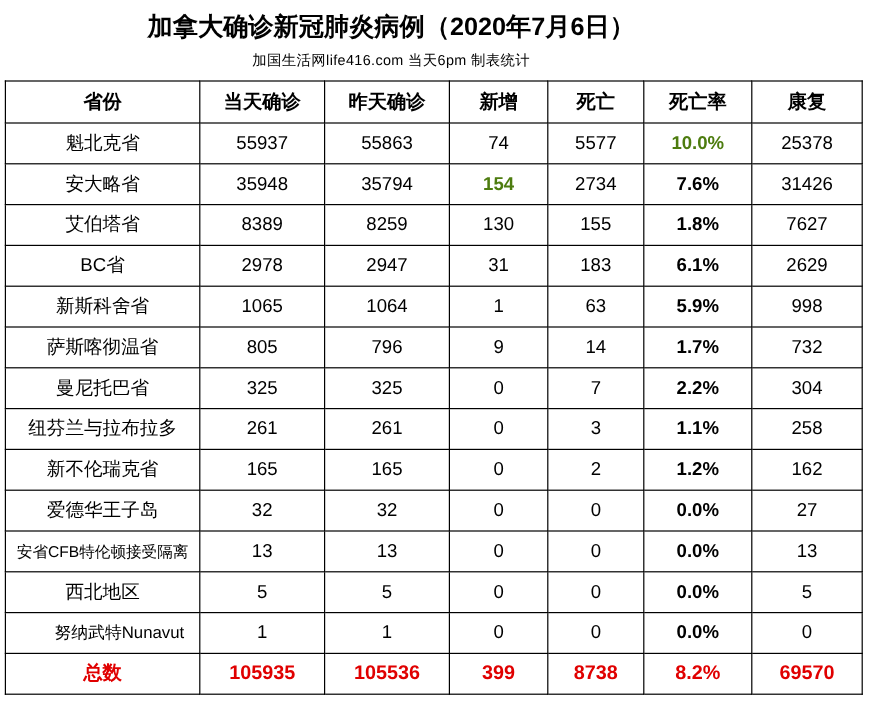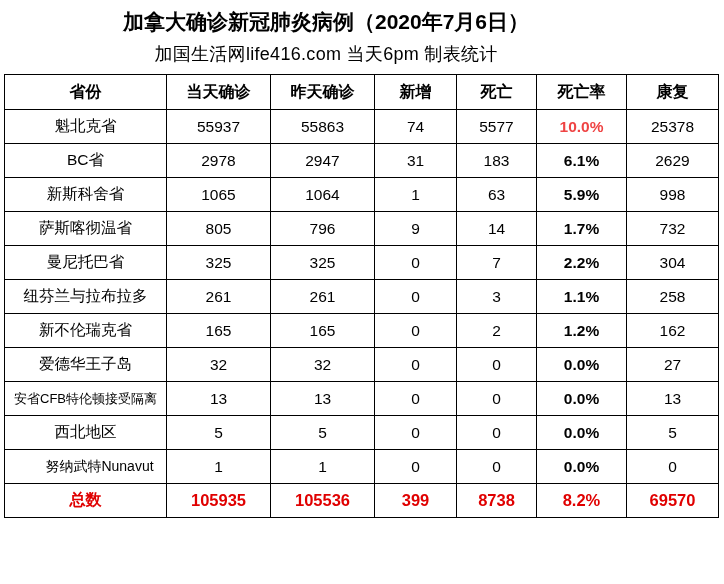--- a/index.html
+++ b/index.html
@@ -23,21 +23,21 @@
   .title {
     text-align: center;
     font-size: 21px;
     font-weight: bold;
     letter-spacing: 0px;
     margin: 2px 0 6px 0;
     font-family: "Liberation Sans", sans-serif;
   }
   .subtitle {
     text-align: center;
-    font-size: 18px;
+    font-size: 12px;
     margin: 0 0 8px 0;
     font-family: "Liberation Sans", sans-serif;
     letter-spacing: 0.3px;
   }
   table.data {
     border-collapse: collapse;
     width: 714px;
     margin: 0 auto;
     table-layout: fixed;
   }
@@ -70,21 +70,21 @@
     font-size: 14px;
     padding-left: 30px;
   }
   td.num {
     font-size: 15.5px;
   }
   td.rate {
     font-weight: bold;
   }
   .red {
-    color: #ef4444;
+    color: #4d7c0f;
   }
   .bold {
     font-weight: bold;
   }
   tr.total td {
     color: #e00000;
     font-weight: bold;
     font-size: 16.5px;
   }
   tr.total td.prov {
@@ -132,20 +132,38 @@
       <tr>
         <td class="prov">魁北克省</td>
         <td class="num">55937</td>
         <td class="num">55863</td>
         <td class="num">74</td>
         <td class="num">5577</td>
         <td class="rate red">10.0%</td>
         <td class="num">25378</td>
       </tr>
       <tr>
+        <td class="prov">安大略省</td>
+        <td class="num">35948</td>
+        <td class="num">35794</td>
+        <td class="num red bold">154</td>
+        <td class="num">2734</td>
+        <td class="rate">7.6%</td>
+        <td class="num">31426</td>
+      </tr>
+      <tr>
+        <td class="prov">艾伯塔省</td>
+        <td class="num">8389</td>
+        <td class="num">8259</td>
+        <td class="num">130</td>
+        <td class="num">155</td>
+        <td class="rate">1.8%</td>
+        <td class="num">7627</td>
+      </tr>
+      <tr>
         <td class="prov">BC省</td>
         <td class="num">2978</td>
         <td class="num">2947</td>
         <td class="num">31</td>
         <td class="num">183</td>
         <td class="rate">6.1%</td>
         <td class="num">2629</td>
       </tr>
       <tr>
         <td class="prov">新斯科舍省</td>

